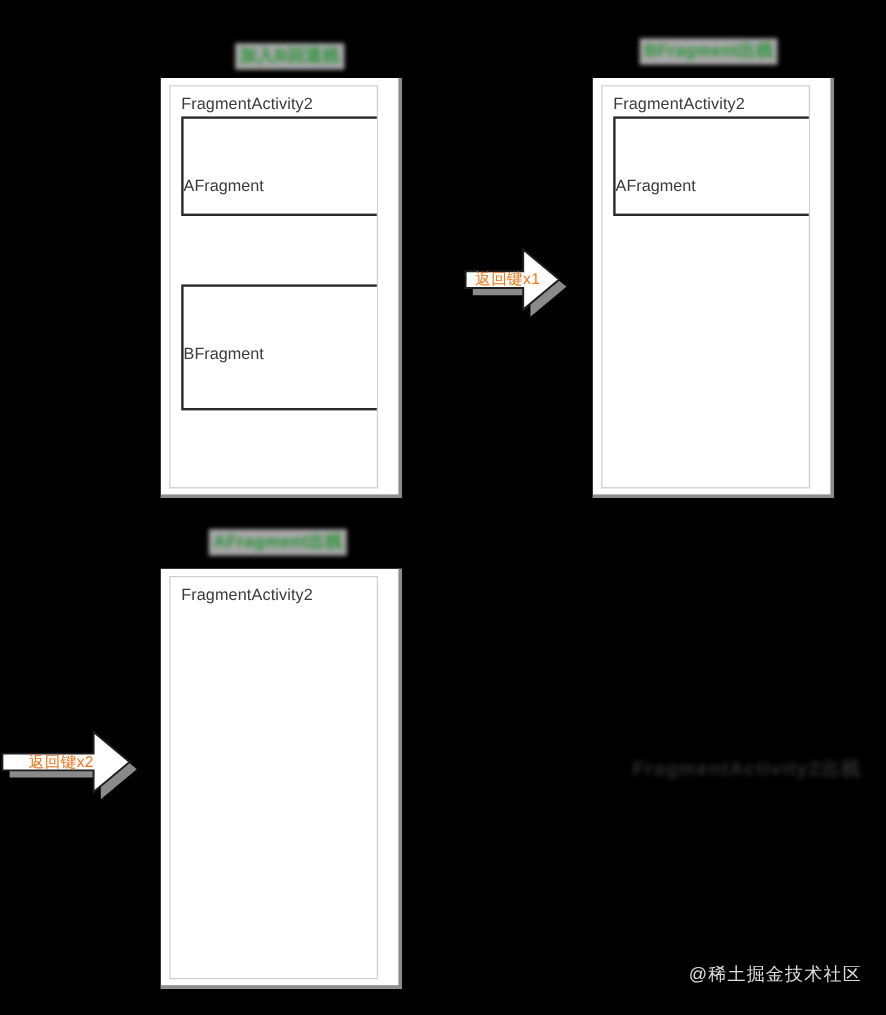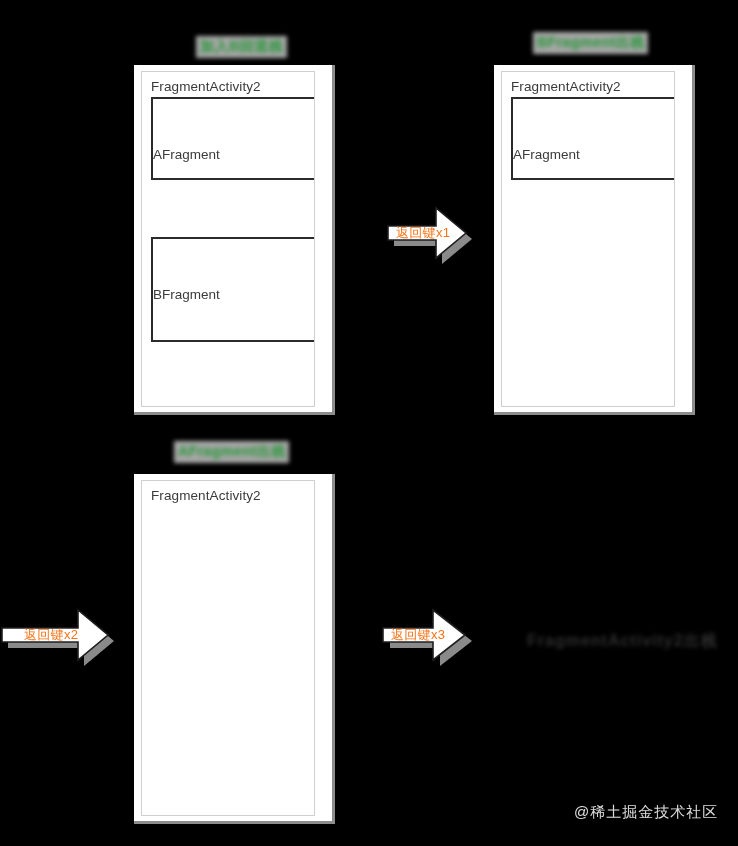--- a/index.html
+++ b/index.html
@@ -180,27 +180,18 @@
   <div class="arrow" style="left:-6px; top:608px; width:128px; height:58px;">
     <svg width="128" height="58" viewBox="0 0 128 58">
 
       <path d="M14 26 L90 26 L90 8 L120 33 L90 58 L90 40 L14 40 Z" fill="#8a8a8a"></path>
 
       <path d="M8 20 L84 20 L84 2 L114 27 L84 52 L84 34 L8 34 Z" fill="#ffffff" stroke="#1f1f1f" stroke-width="1.6" stroke-linejoin="miter"></path>
     </svg>
     <div class="arrow-text" style="left:30px; top:27px;">返回键x2</div>
   </div>
 
-  <div class="arrow" style="left:380px; top:608px; width:94px; height:58px;">
-    <svg width="94" height="58" viewBox="0 0 94 58">
-
-      <path d="M10 26 L60 26 L60 8 L92 33 L60 58 L60 40 L10 40 Z" fill="#8a8a8a"></path>
-
-      <path d="M3 20 L53 20 L53 2 L85 27 L53 52 L53 34 L3 34 Z" fill="#ffffff" stroke="#1f1f1f" stroke-width="1.6" stroke-linejoin="miter"></path>
-    </svg>
-    <div class="arrow-text" style="left:11px; top:27px;">返回键x3</div>
-  </div>
 
   <div class="dark-caption" style="left:527px; top:631px;">FragmentActivity2出栈</div>
 
   <div class="watermark" style="left:574px; top:803px;">@稀土掘金技术社区</div>
 
 </div>
 
 </body></html>

